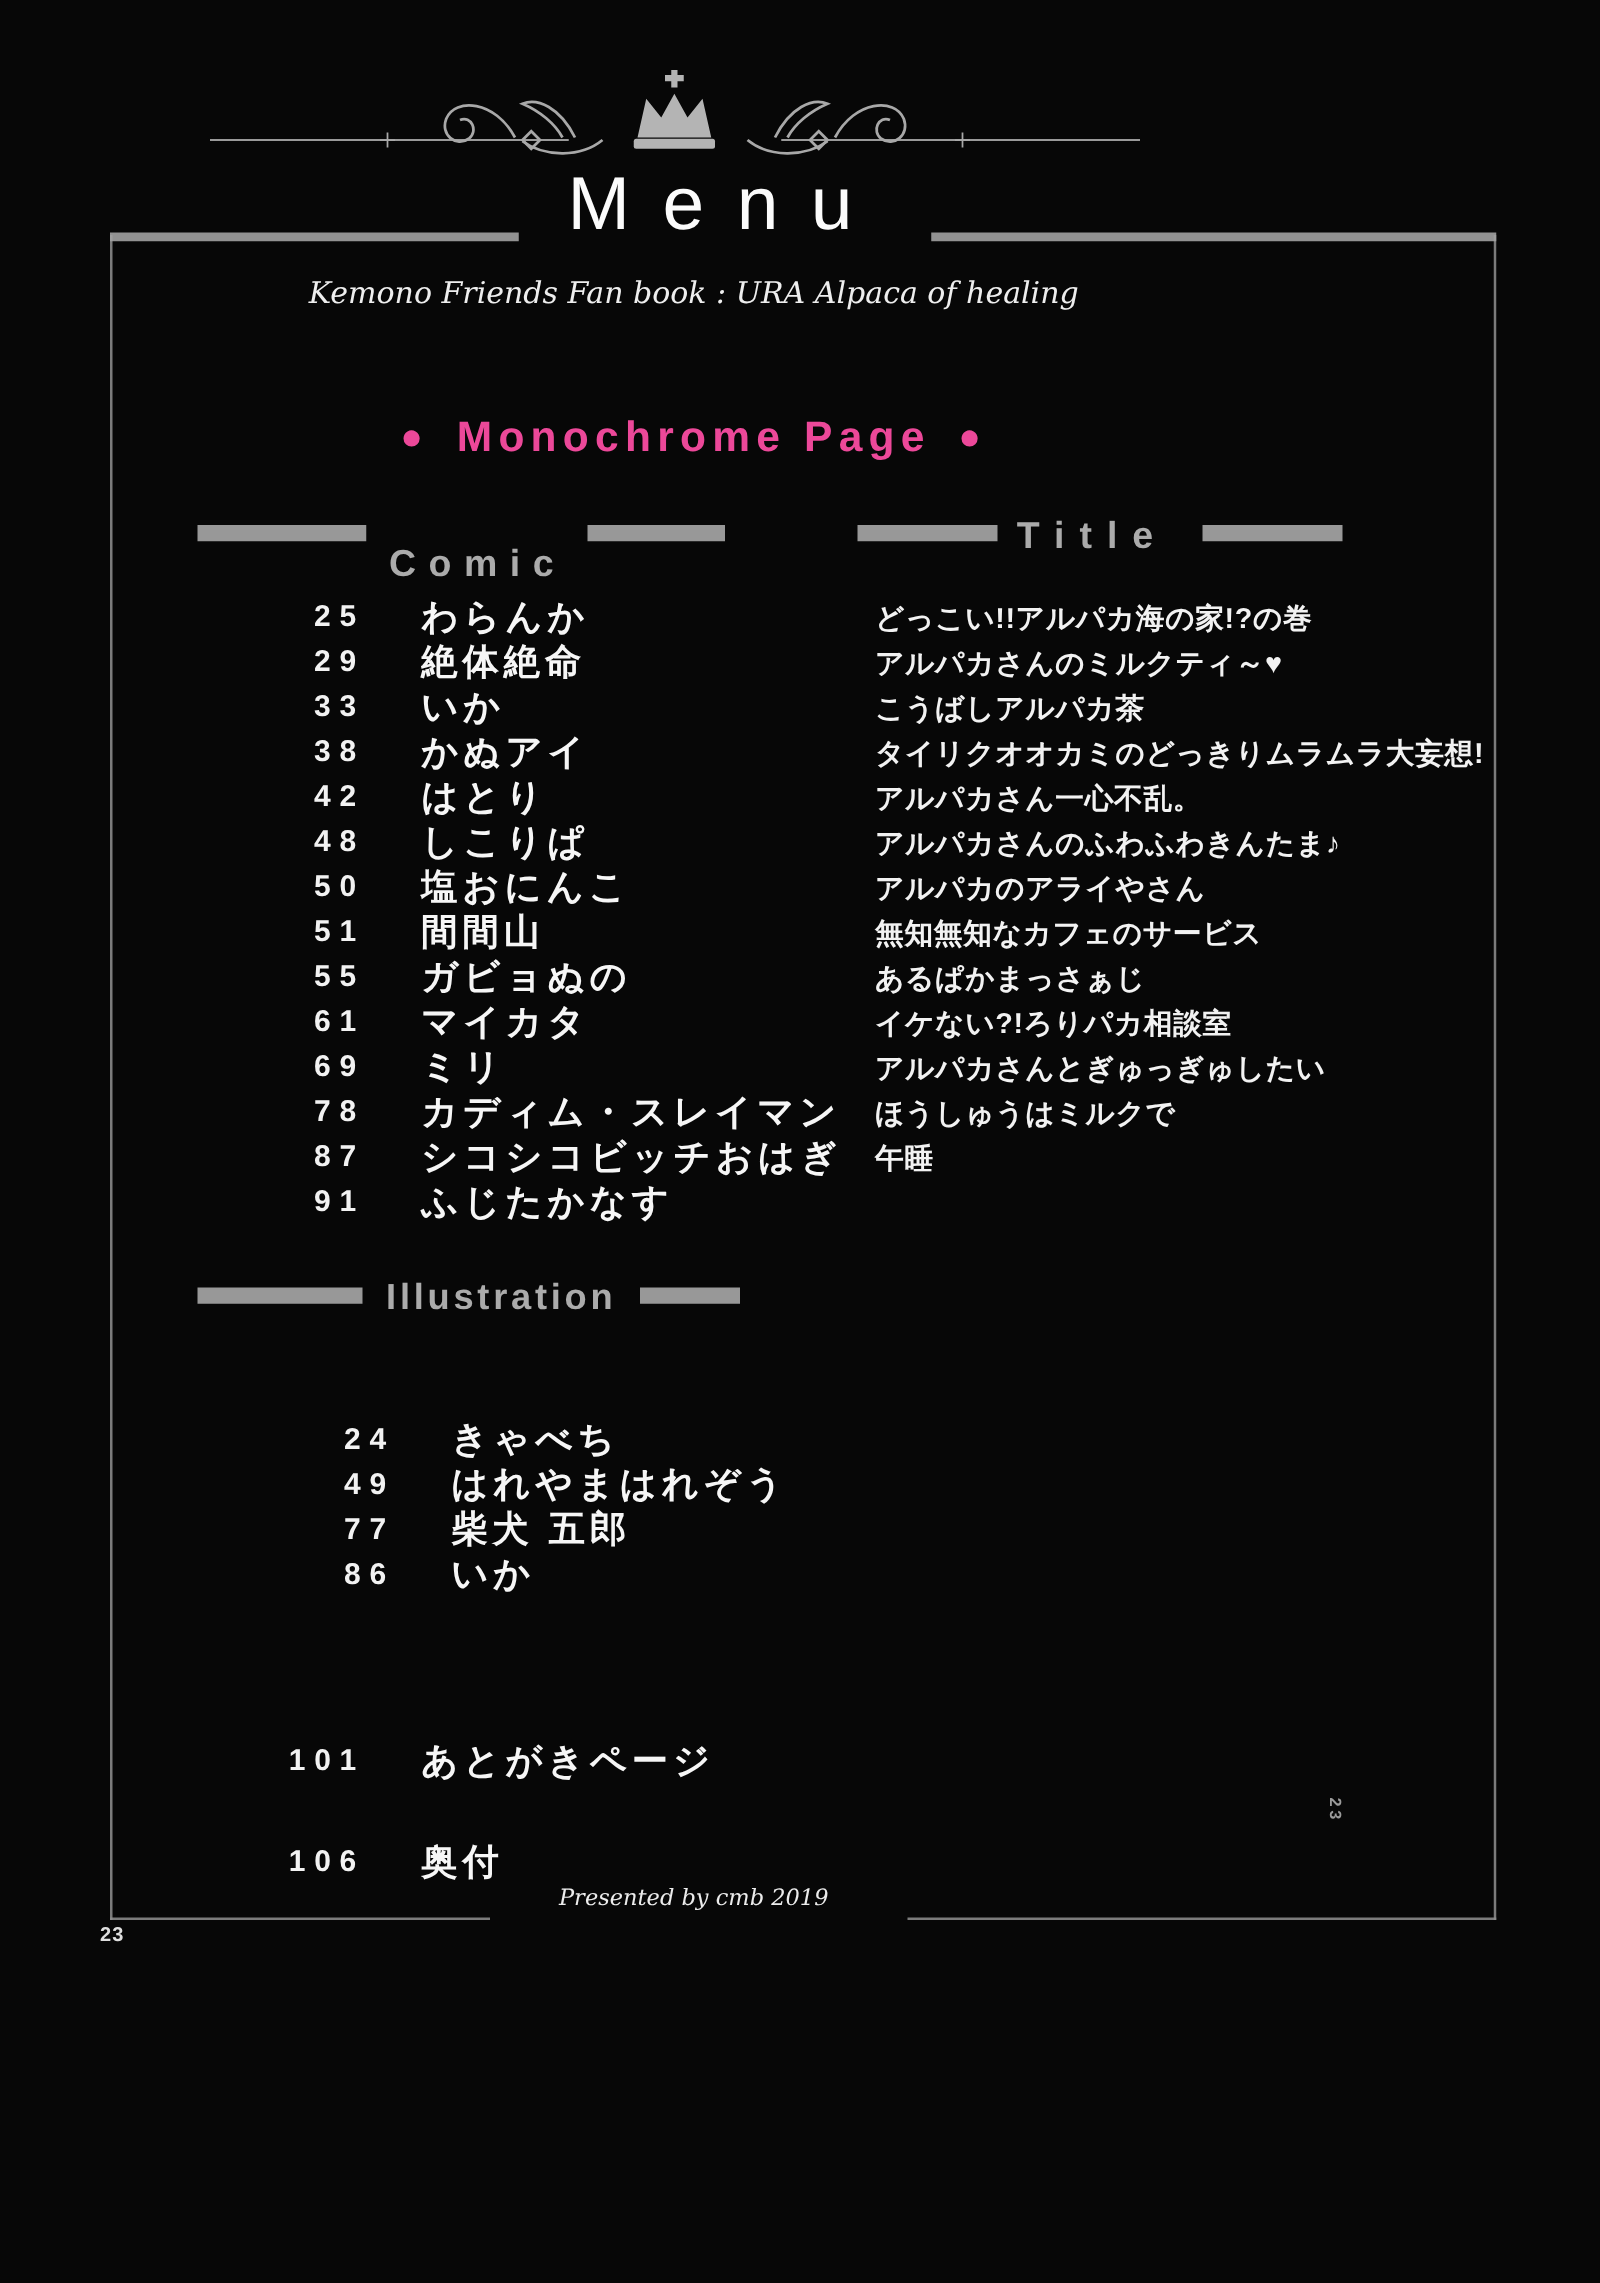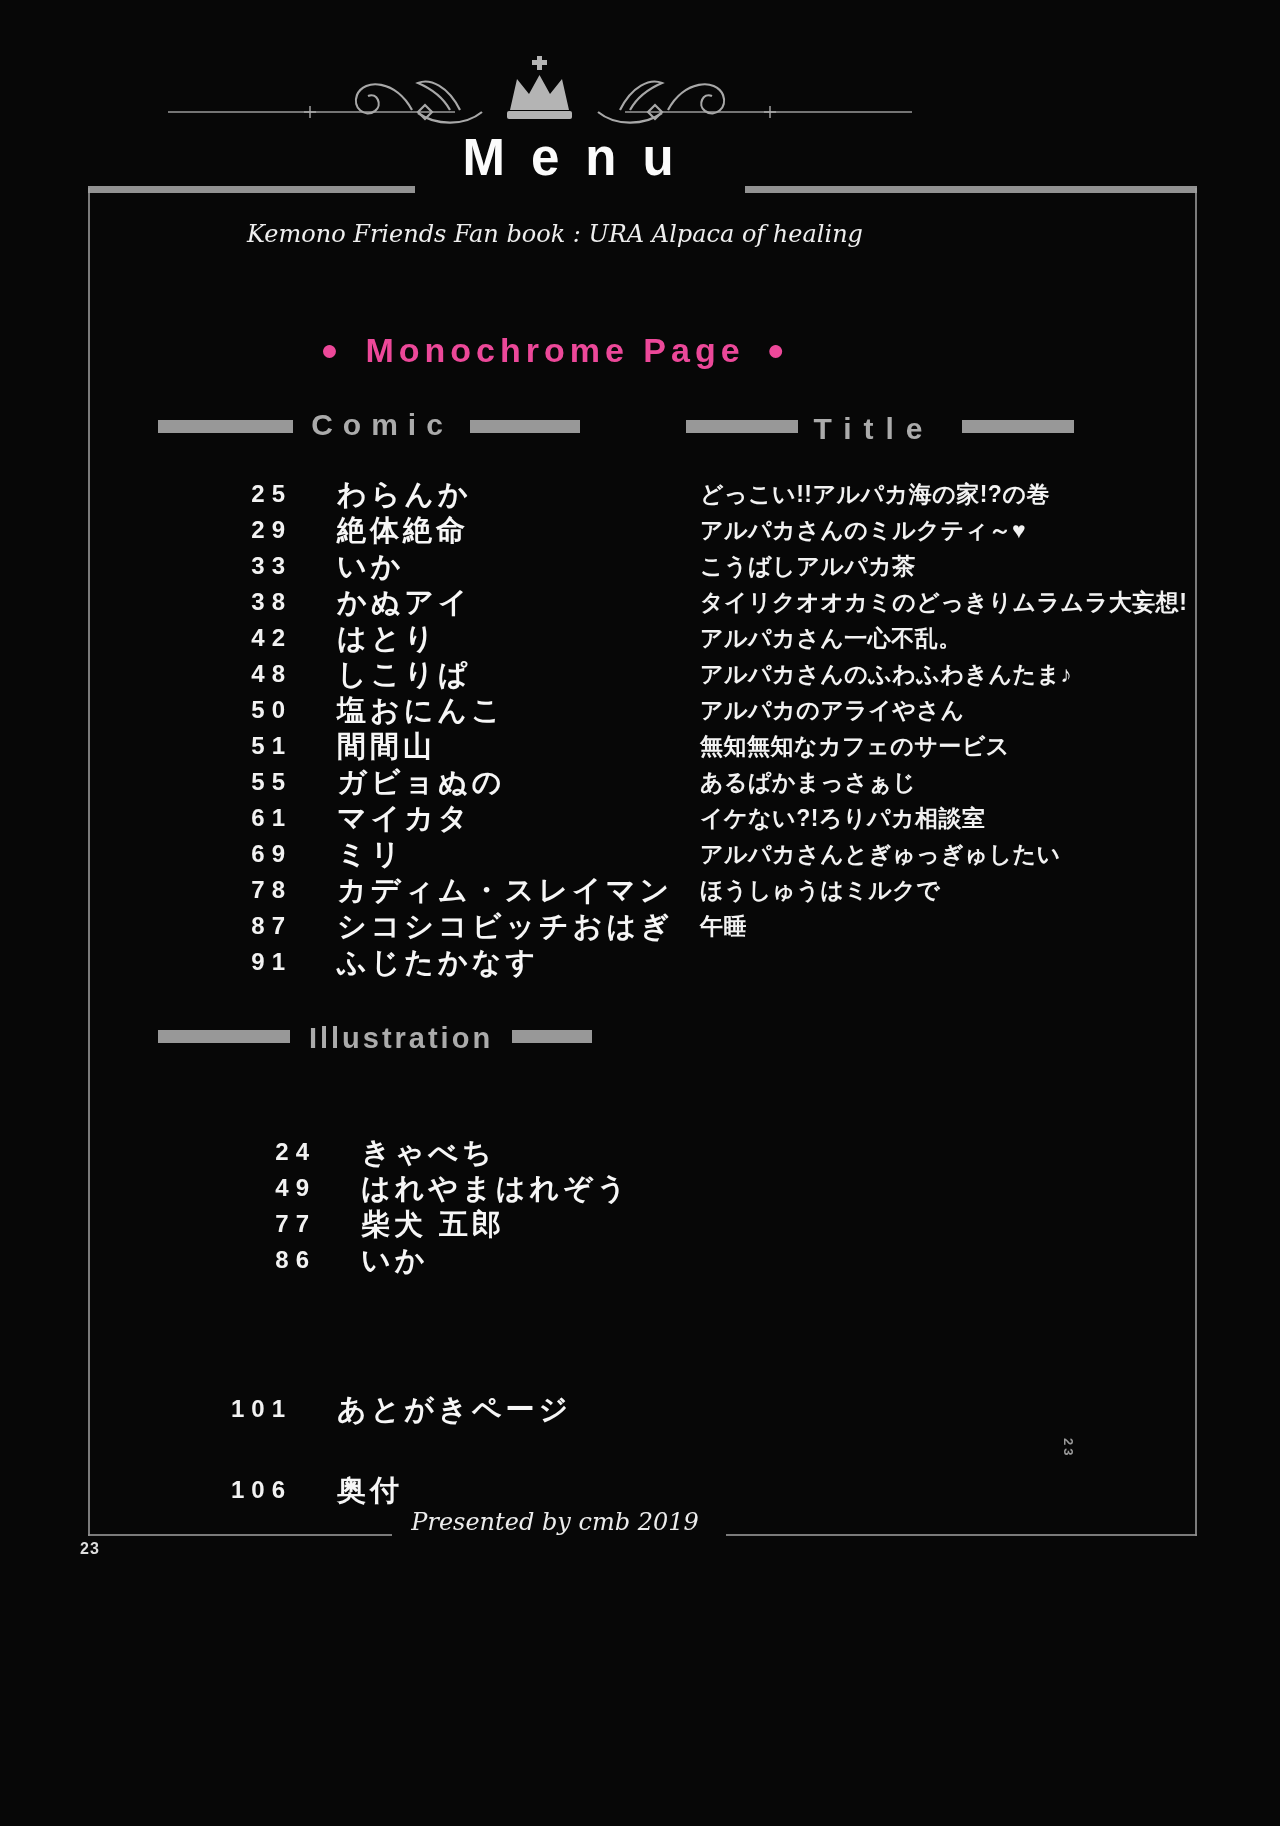--- a/index.html
+++ b/index.html
@@ -18,30 +18,30 @@
   .topbar{position:absolute;top:186px;height:7px;background:#a2a2a2;opacity:.9;}
   .topbar.l{left:88px;width:327px;}
   .topbar.r{left:745px;width:452px;}
   .botseg{position:absolute;top:1534px;height:2px;background:#8f8f8f;opacity:.85;}
   .botseg.l{left:88px;width:304px;}
   .botseg.r{left:726px;width:471px;}
   
   .ornament{position:absolute;left:160px;top:52px;width:760px;height:86px;}
   
   .center-band{position:absolute;left:0;width:1110px;text-align:center;}
-  .menu-title{top:128px;font-size:51px;font-weight:bold;letter-spacing:26px;padding-left:26px;color:#fbfbfb;text-align:center;}
+  .menu-title{top:128px;font-size:60px;font-weight:normal;letter-spacing:26px;padding-left:26px;color:#fbfbfb;text-align:center;}
   .subtitle{top:220px;font-family:"DejaVu Serif",serif;font-style:italic;font-size:24px;color:#eeeeee;}
   .mono-heading{top:331px;font-size:34px;font-weight:bold;letter-spacing:5px;color:#ec4899;}
   .mono-heading .dot{font-size:30px;vertical-align:2px;}
   .mono-heading .dot.l{margin-right:22px;}
   .mono-heading .dot.r{margin-left:22px;}
   
   .hbar{position:absolute;height:13px;background:#a5a5a5;opacity:.92;}
   .sec-label{position:absolute;font-weight:bold;color:#ababab;text-align:center;}
-  .comic-label{left:298px;top:408px;width:168px;font-size:30px;letter-spacing:10px;}
+  .comic-label{left:298px;top:435px;width:168px;font-size:30px;letter-spacing:10px;}
   .title-label{left:796px;top:412px;width:156px;font-size:30px;letter-spacing:12px;}
   .illus-label{left:294px;top:1022px;width:214px;font-size:29px;letter-spacing:3px;}
   
   .rows{position:absolute;left:0;width:1280px;}
   .rows.comic{top:456px;margin-top:20px;}
   .rows.illus{top:1134px;padding-left:24px;}
   .rows.extras{top:1347px;}
   .crow{position:relative;height:36px;}
   .rows.extras .crow{height:37px;margin-top:44px;}
   .crow .num{
@@ -50,21 +50,21 @@
   }
   .crow .author{
     position:absolute;left:337px;font-size:29px;font-weight:bold;letter-spacing:4px;
     line-height:36px;color:#f6f6f6;white-space:pre;
   }
   .crow .jtitle{
     position:absolute;left:700px;font-size:23px;font-weight:bold;letter-spacing:.5px;
     line-height:36px;color:#f2f2f2;white-space:pre;
   }
   
-  .presented{top:1508px;font-family:"DejaVu Serif",serif;font-style:italic;font-size:24px;color:#ececec;}
+  .presented{top:1508px;font-family:"DejaVu Serif",serif;font-style:italic;font-size:18px;color:#ececec;}
   .corner-page-num{position:absolute;left:80px;top:1540px;font-size:16px;font-weight:bold;color:#dedede;letter-spacing:1px;}
   .side-page-num{
     position:absolute;left:1076px;top:1438px;font-size:13px;color:#9a9a9a;
     transform:rotate(90deg);transform-origin:left top;letter-spacing:3px;font-weight:bold;
   }
 </style>
 </head>
 <body>
 
 <div class="page">

